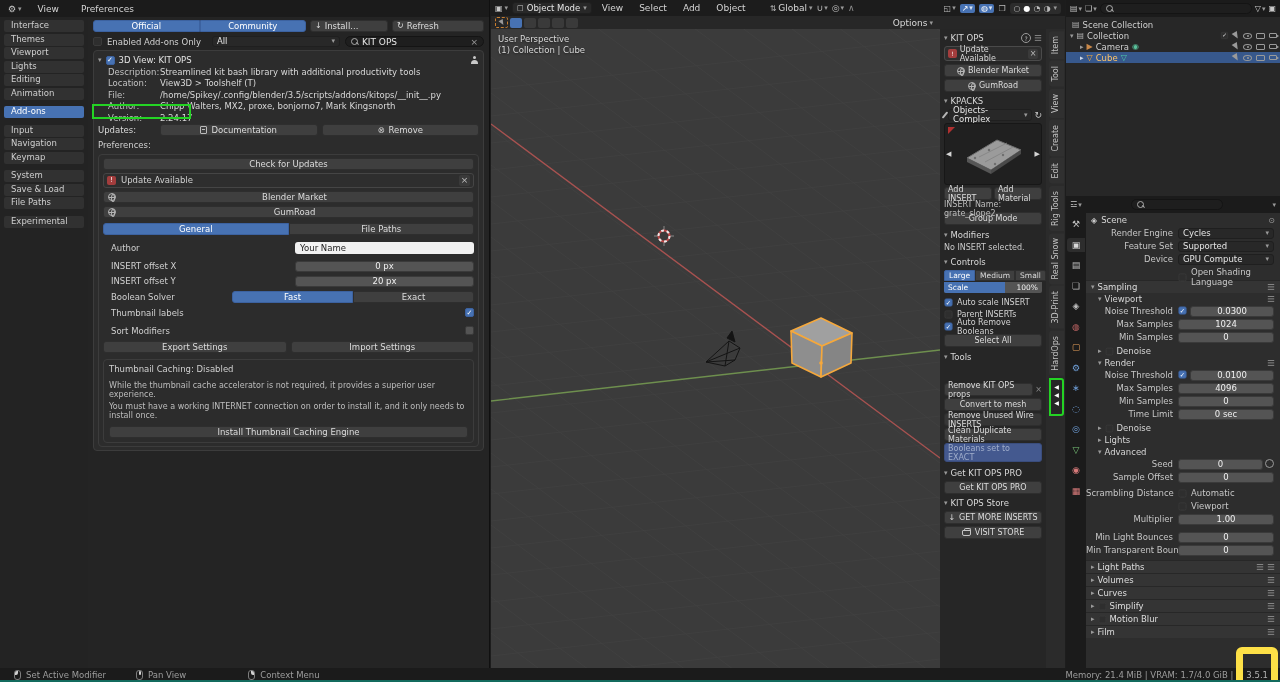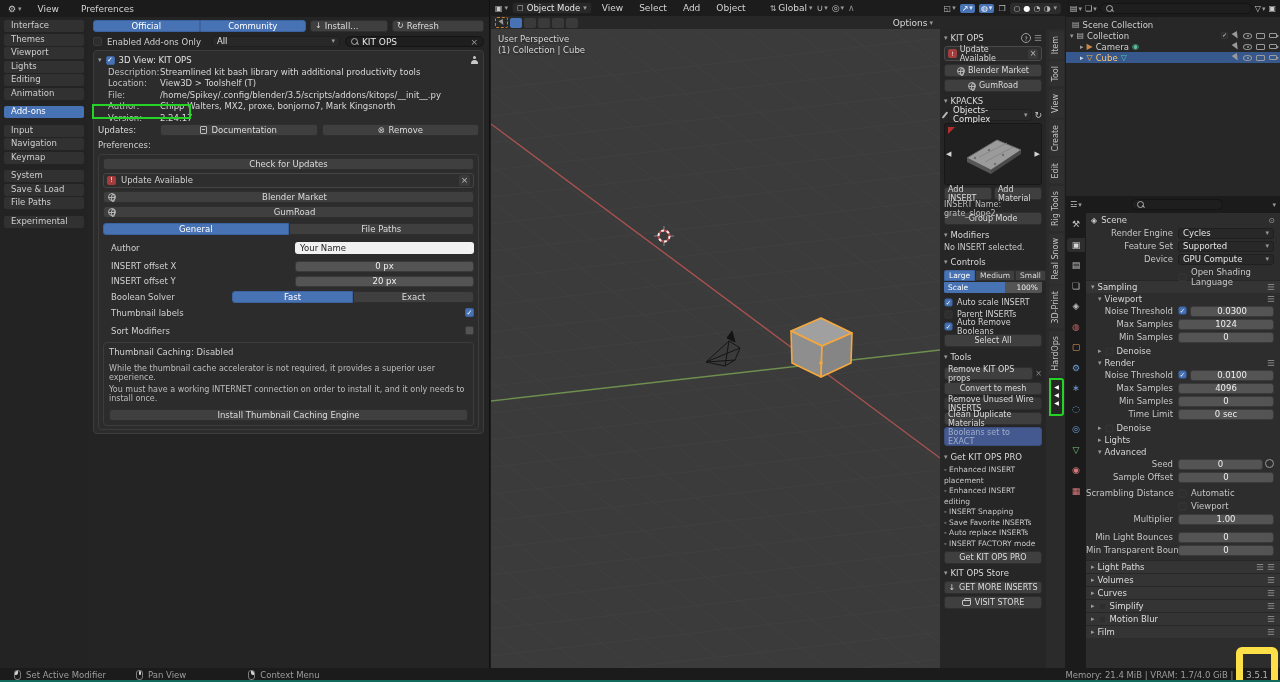--- a/index.html
+++ b/index.html
@@ -249,20 +249,24 @@
             </div>
           </div>
           <div class="r" style="margin-top:5px;gap:12px">
             <span class="seclabel grow" style="padding-left:8px">Thumbnail labels</span>
             <span class="cb on">✓</span>
           </div>
           <div class="r" style="margin-top:8px;gap:4px">
             <span class="seclabel grow" style="padding-left:8px">Sort Modifiers</span>
             <span class="cb"></span>
           </div>
+          <div class="r" style="margin-top:5px;gap:4px">
+            <div class="btn grow">Export Settings</div>
+            <div class="btn grow">Import Settings</div>
+          </div>
           <div class="cachebox">
             <div class="seclabel">Thumbnail Caching: Disabled</div>
             <div style="color:#bdbdbd;font-size:8px;margin-top:7px">While the thumbnail cache accelerator is not required, it provides a superior user experience.</div>
             <div style="color:#bdbdbd;font-size:8px;margin-top:3px">You must have a working INTERNET connection on order to install it, and it only needs to install once.</div>
             <div class="btn" style="margin-top:6px">Install Thumbnail Caching Engine</div>
           </div>
         </div>
       </div>
     </div>
   </div>
@@ -513,41 +517,33 @@
       <div class="np-cb">
           <span class="cb on" style="transform:scale(.9)">✓</span>
           <span>Auto Remove Booleans</span>
         </div>
       <div class="np-btn" style="margin:2px 0 4px 0">Select All</div>
 
       <div class="np-hdr">
           <span class="chev">▾</span>
           <span>Tools</span>
         </div>
-      <div class="r" style="gap:2px;margin:4px 0 2px 0">
+      <div class="r" style="gap:2px;margin:20px 0 2px 0">
         <div class="np-btn grow" style="margin:0">Remove KIT OPS props</div>
         <span style="color:#8a8a8a;font-size:8px">×</span>
       </div>
       <div class="np-btn">Convert to mesh</div>
       <div class="np-btn dim" style="background:#363636">Remove Unused Wire INSERTS</div>
       <div class="np-btn">Clean Duplicate Materials</div>
       <div class="np-btn" style="height:19px;background:#44598f;border-color:#3a4d7d;color:#9fadcb">Booleans set to EXACT</div>
 
       <div class="np-hdr" style="margin-top:5px">
           <span class="chev">▾</span>
           <span>Get KIT OPS PRO</span>
         </div>
-      <div style="color:#c8c8c8;font-size:7.5px;line-height:10.5px">
-        <div>- Enhanced INSERT placement</div>
-        <div>- Enhanced INSERT editing</div>
-        <div>- INSERT Snapping</div>
-        <div>- Save Favorite INSERTs</div>
-        <div>- Auto replace INSERTs</div>
-        <div>- INSERT FACTORY mode</div>
-      </div>
       <div class="np-btn" style="margin-top:2px">Get KIT OPS PRO</div>
 
       <div class="np-hdr" style="margin-top:3px">
           <span class="chev">▾</span>
           <span>KIT OPS Store</span>
         </div>
       <div class="np-btn">
           <span style="margin-right:4px;font-size:8px">↓</span>
           <span>GET MORE INSERTS</span>
         </div>

